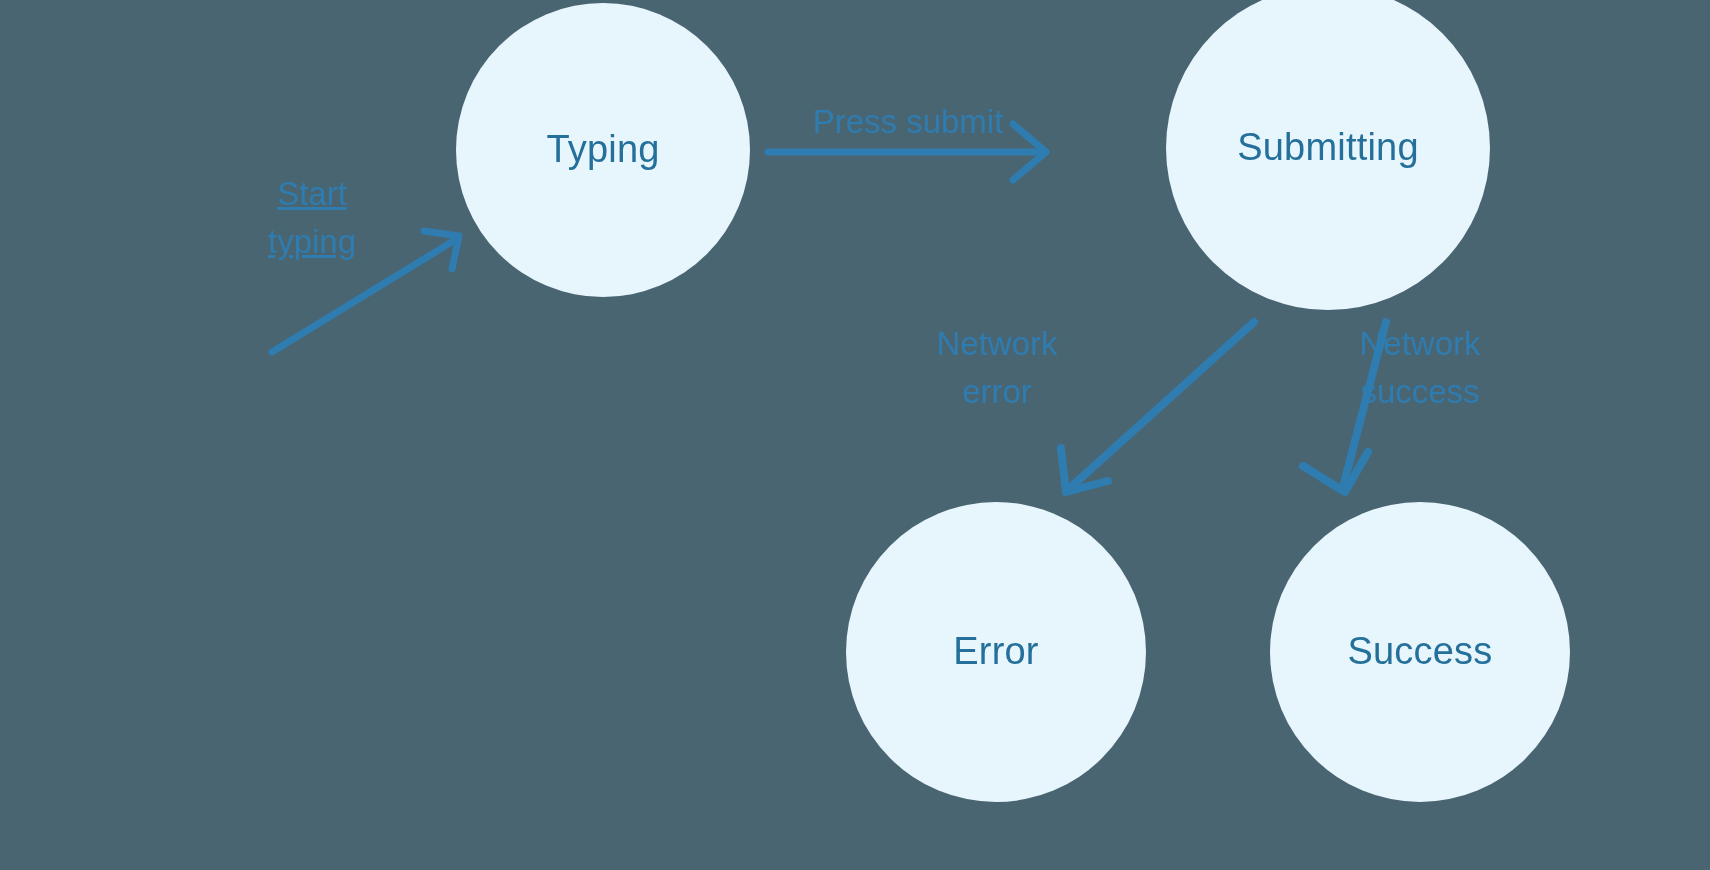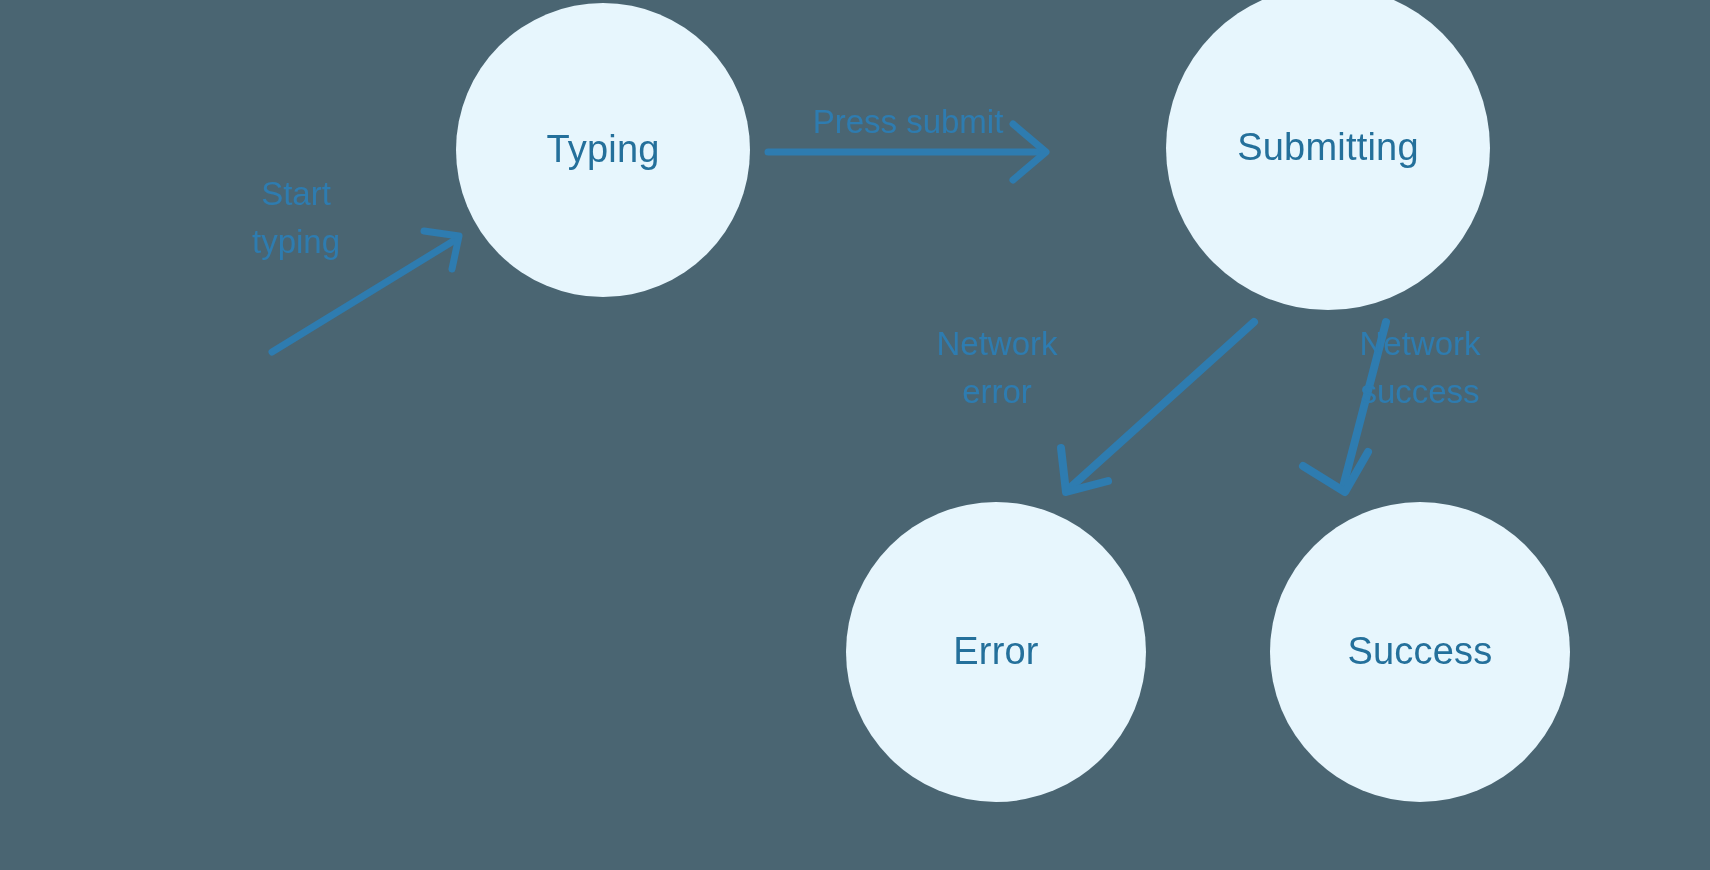--- a/index.html
+++ b/index.html
@@ -89,21 +89,21 @@
   </div>
 
   <div class="node" style="left:846px; top:502px; width:300px; height:300px;">
     <span class="node-label">Error</span>
   </div>
 
   <div class="node" style="left:1270px; top:502px; width:300px; height:300px;">
     <span class="node-label">Success</span>
   </div>
 
-  <div class="edge-label" style="left:176px; top:170px; width:240px;">Start
+  <div class="edge-label" style="left:192px; top:170px; width:240px;text-decoration:underline;">Start
 typing</div>
 
   <div class="edge-label" style="left:758px; top:60px; width:300px;margin-top:38px;">Press submit</div>
 
   <div class="edge-label" style="left:877px; top:320px; width:240px;">Network
 error</div>
 
   <div class="edge-label" style="left:1300px; top:320px; width:240px;">Network
 success</div>
 

